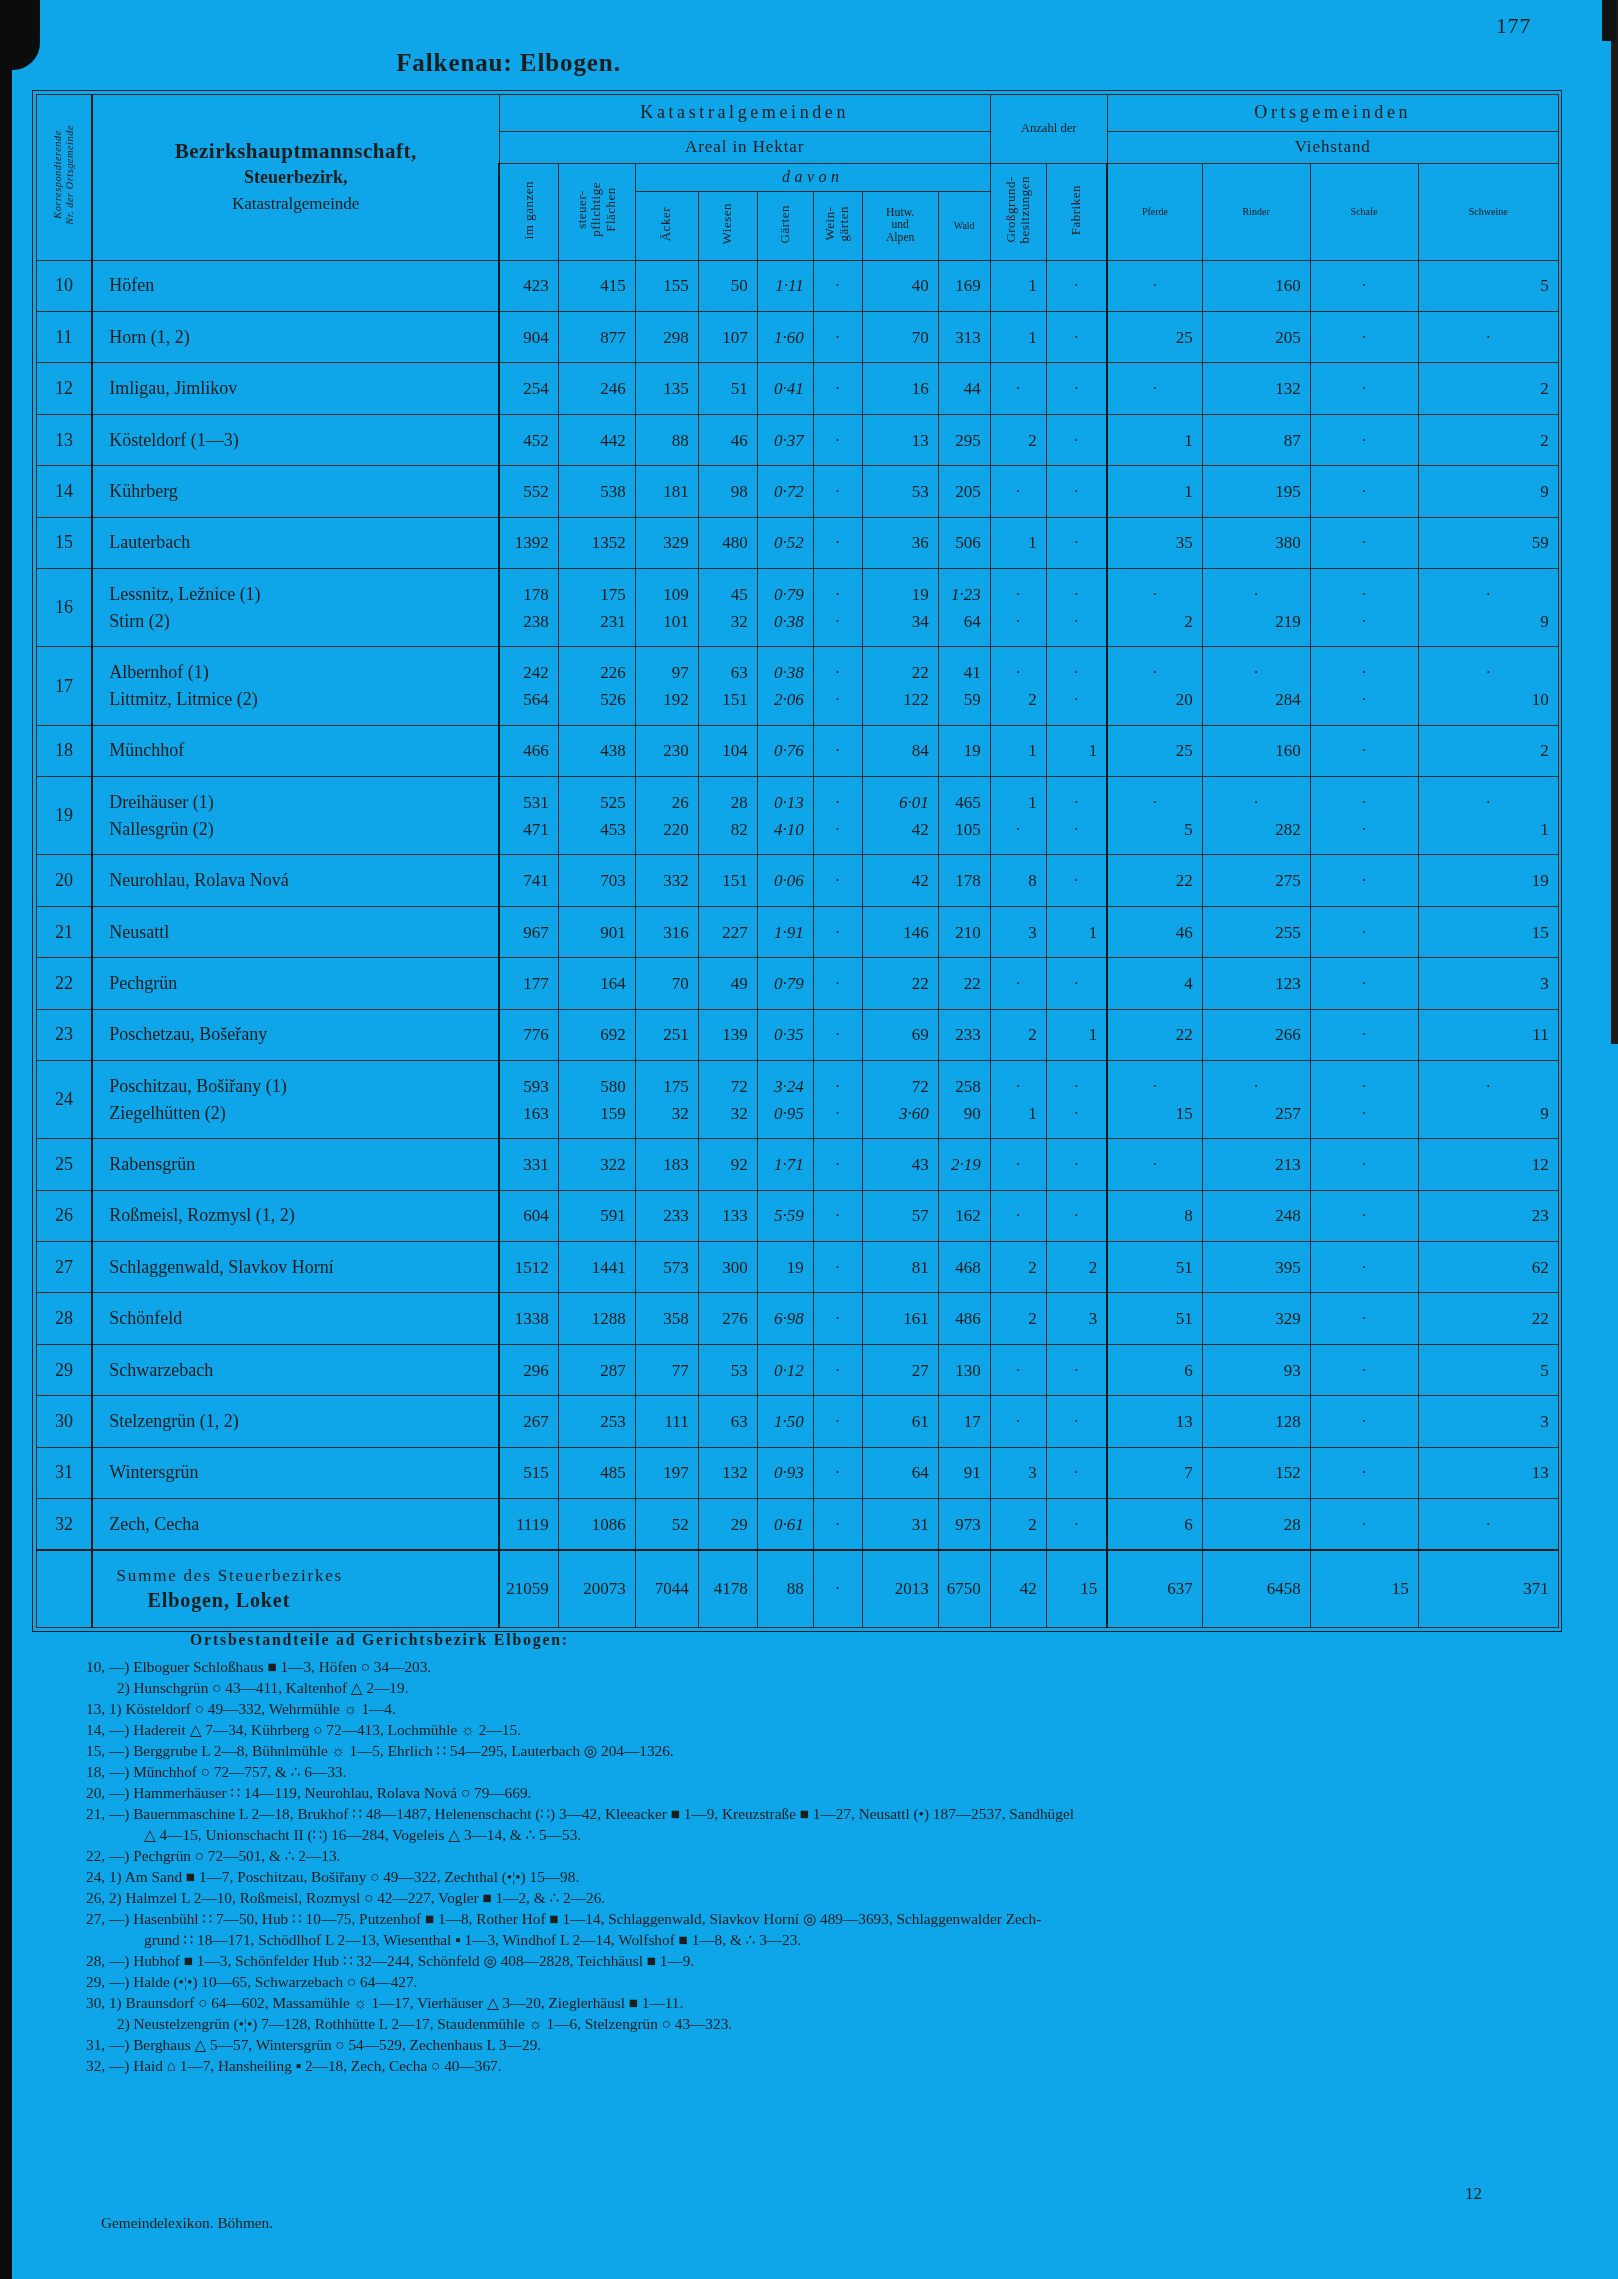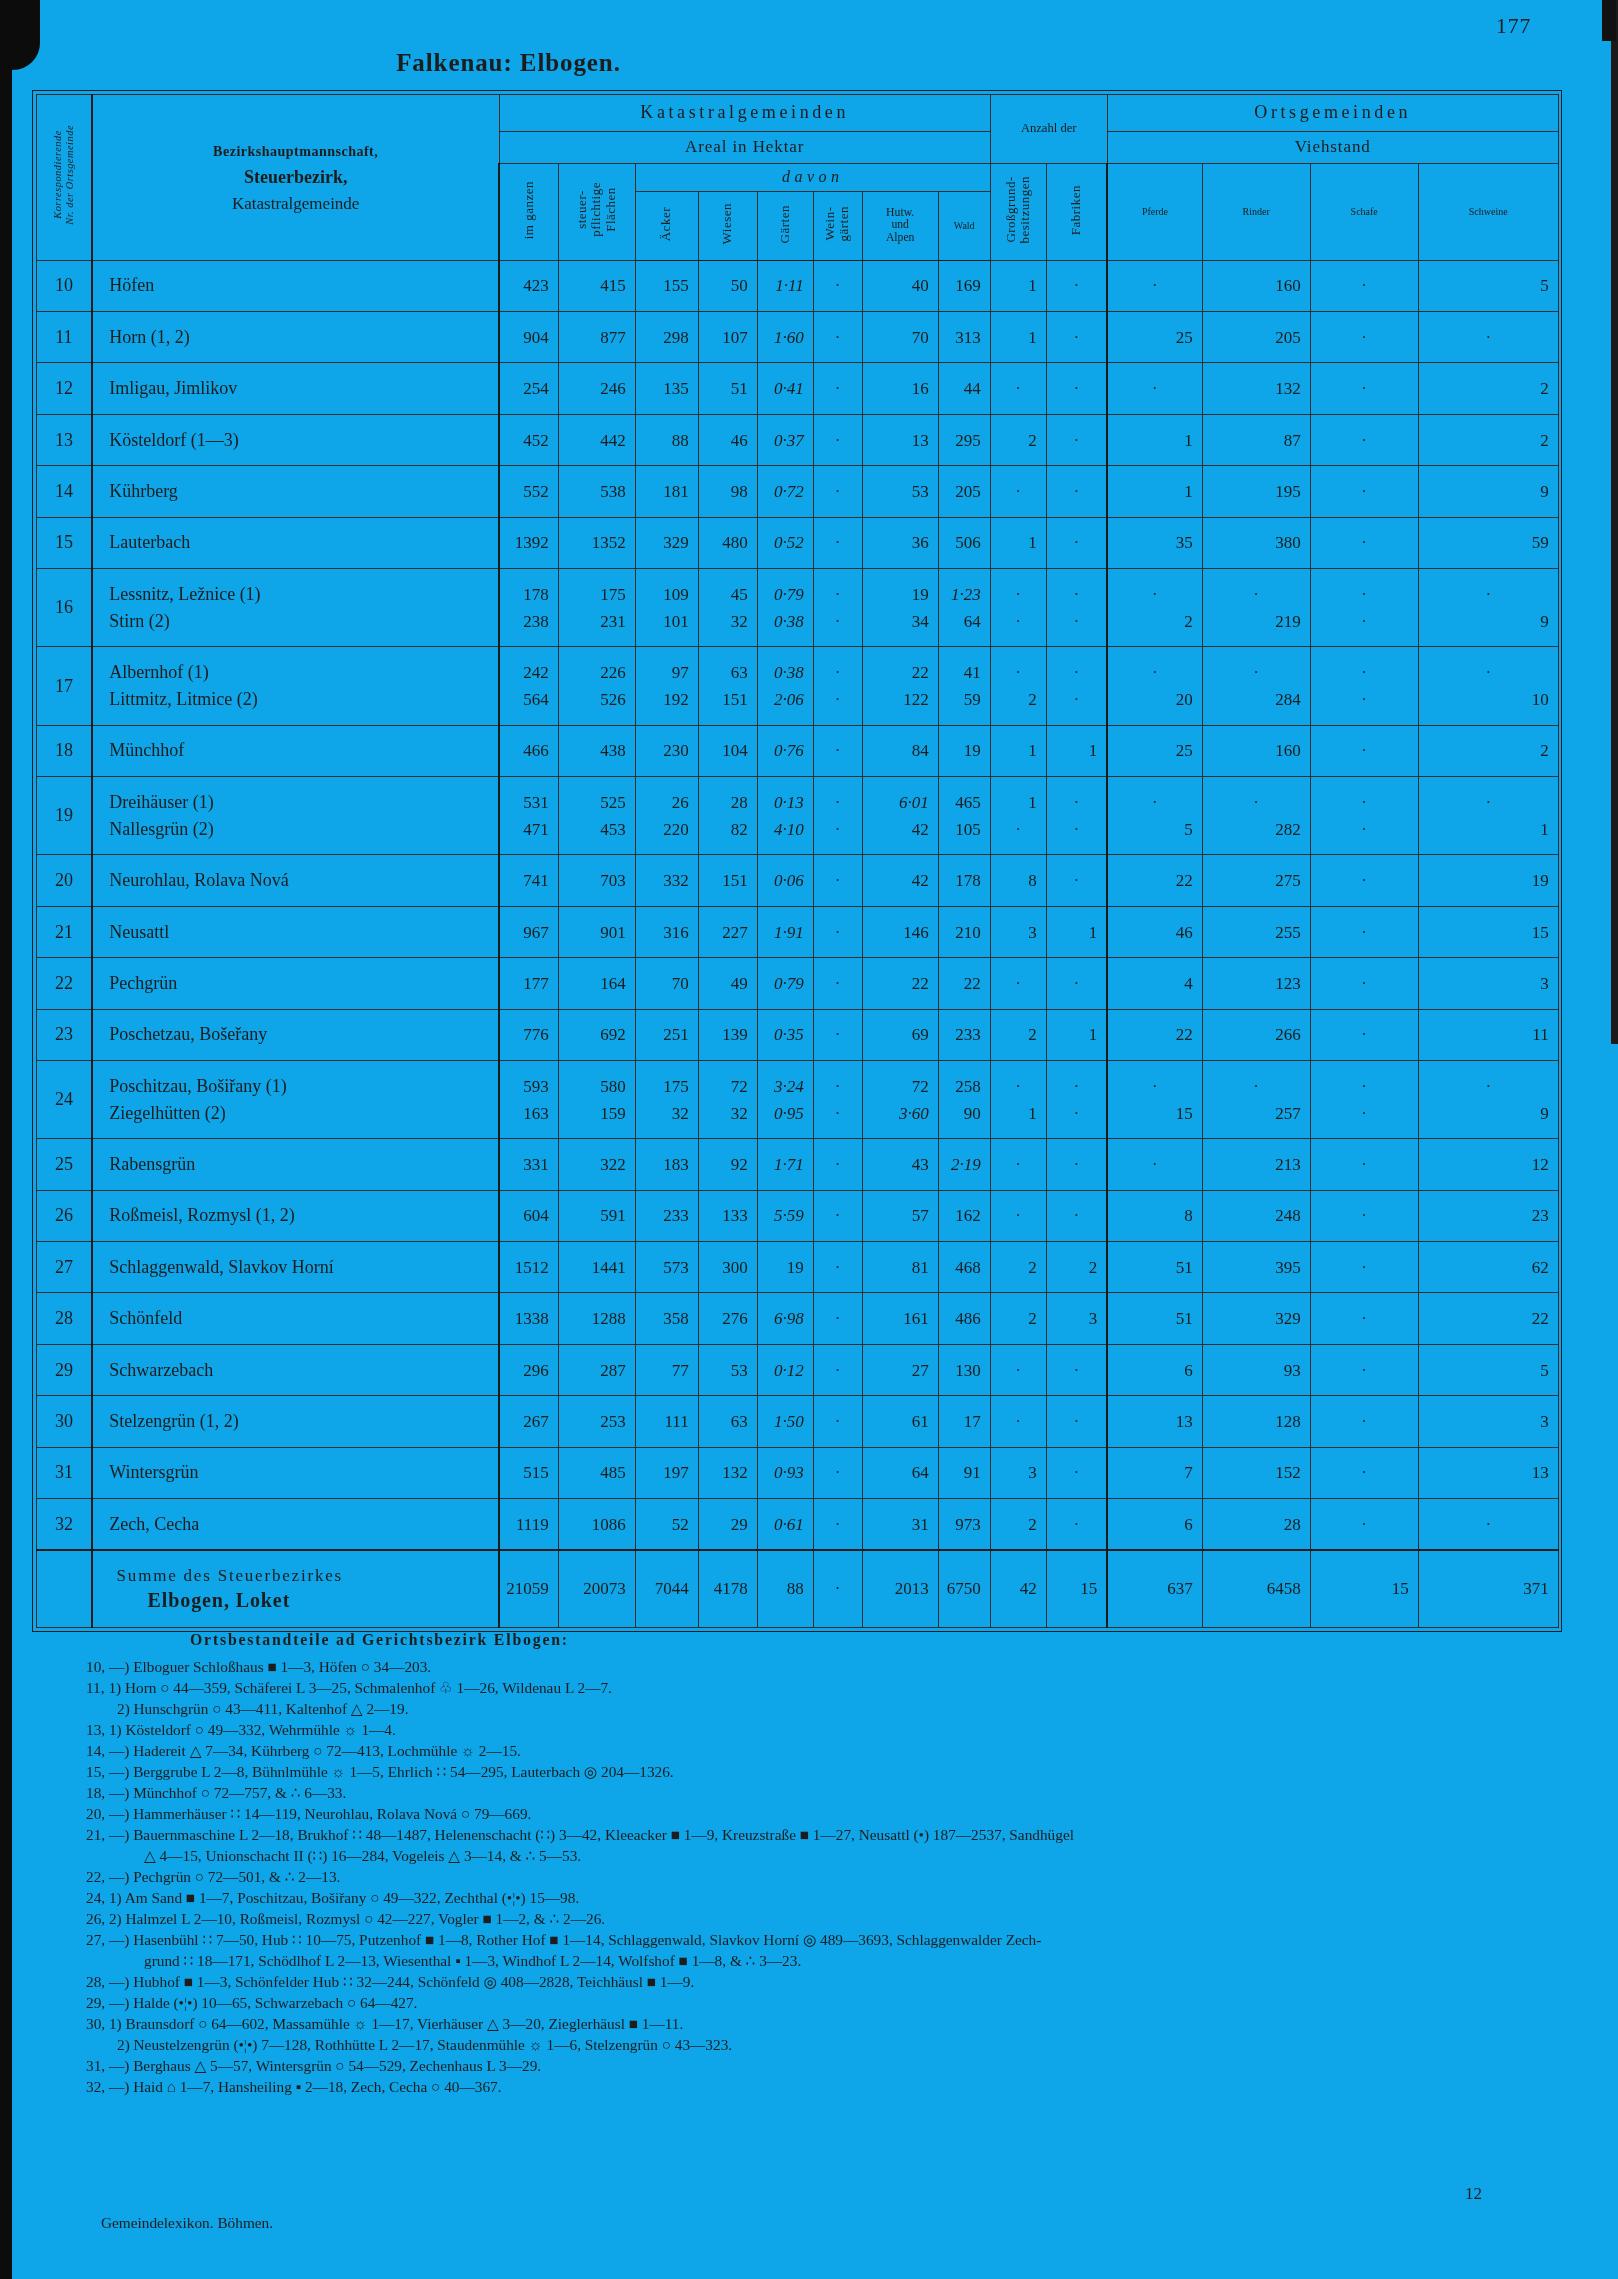--- a/index.html
+++ b/index.html
@@ -29,21 +29,21 @@
   thead tr.r3 th{height:27px;}
   thead tr.r4 th{height:68px;}
   thead tr.r4 th, thead th[rowspan="2"]{vertical-align:middle;}
   thead tr:last-child th{border-bottom:1.8px solid #1c1c1c;}
   .h-katastral,.h-orts{font-size:18px;letter-spacing:3.6px;}
   .h-areal{font-size:17px;letter-spacing:0.9px;}
   .h-davon{font-size:16px;font-style:italic;letter-spacing:4.5px;}
   .h-anzahl{font-size:12.6px;line-height:14.4px;}
   .h-vieh{font-size:17px;letter-spacing:0.9px;}
   .h-name{vertical-align:middle;}
-  .bh1{font-weight:bold;font-size:14px;letter-spacing:0.5px;line-height:27px;}
+  .bh1{font-weight:bold;font-size:21px;letter-spacing:0.5px;line-height:27px;}
   .bh2{font-weight:bold;font-size:18px;line-height:25px;}
   .bh3{font-size:17px;line-height:27px;}
   .rot{display:inline-block;writing-mode:vertical-rl;transform:rotate(180deg);
        white-space:pre-line;font-size:13px;line-height:14.4px;letter-spacing:0.5px;margin:2.7px auto;}
   .rot.tiny{font-size:10.4px;line-height:11.7px;font-style:italic;}
   .horiz{font-size:10px;white-space:pre-line;line-height:16px;}
   .horiz.small{font-size:11.7px;line-height:12.6px;}
 
   tbody td{vertical-align:middle;}
   .c-nr{text-align:center;font-size:18px;}
@@ -1337,21 +1337,20 @@
             <td class="sum-val col13">371</td>
           </tr>
       </tfoot>
     </table>
   </div>
 
   <div class="footnotes">
     <div class="fn-title">Ortsbestandteile ad Gerichtsbezirk Elbogen:</div>
     <div>
         <div class="fn-line ind0">10, —) Elboguer Schloßhaus ■ 1—3, Höfen ○ 34—203.</div>
-        <div class="fn-line ind0">11, 1) Horn ○ 44—359, Schäferei L 3—25, Schmalenhof ♧ 1—26, Wildenau L 2—7.</div>
         <div class="fn-line ind1">2) Hunschgrün ○ 43—411, Kaltenhof △ 2—19.</div>
         <div class="fn-line ind0">13, 1) Kösteldorf ○ 49—332, Wehrmühle ☼ 1—4.</div>
         <div class="fn-line ind0">14, —) Hadereit △ 7—34, Kührberg ○ 72—413, Lochmühle ☼ 2—15.</div>
         <div class="fn-line ind0">15, —) Berggrube L 2—8, Bühnlmühle ☼ 1—5, Ehrlich ∷ 54—295, Lauterbach ◎ 204—1326.</div>
         <div class="fn-line ind0">18, —) Münchhof ○ 72—757, &amp; ∴ 6—33.</div>
         <div class="fn-line ind0">20, —) Hammerhäuser ∷ 14—119, Neurohlau, Rolava Nová ○ 79—669.</div>
         <div class="fn-line ind0">21, —) Bauernmaschine L 2—18, Brukhof ∷ 48—1487, Helenenschacht (∷) 3—42, Kleeacker ■ 1—9, Kreuzstraße ■ 1—27, Neusattl (•) 187—2537, Sandhügel</div>
         <div class="fn-line ind2">△ 4—15, Unionschacht II (∷) 16—284, Vogeleis △ 3—14, &amp; ∴ 5—53.</div>
         <div class="fn-line ind0">22, —) Pechgrün ○ 72—501, &amp; ∴ 2—13.</div>
         <div class="fn-line ind0">24, 1) Am Sand ■ 1—7, Poschitzau, Bošiřany ○ 49—322, Zechthal (•¦•) 15—98.</div>

